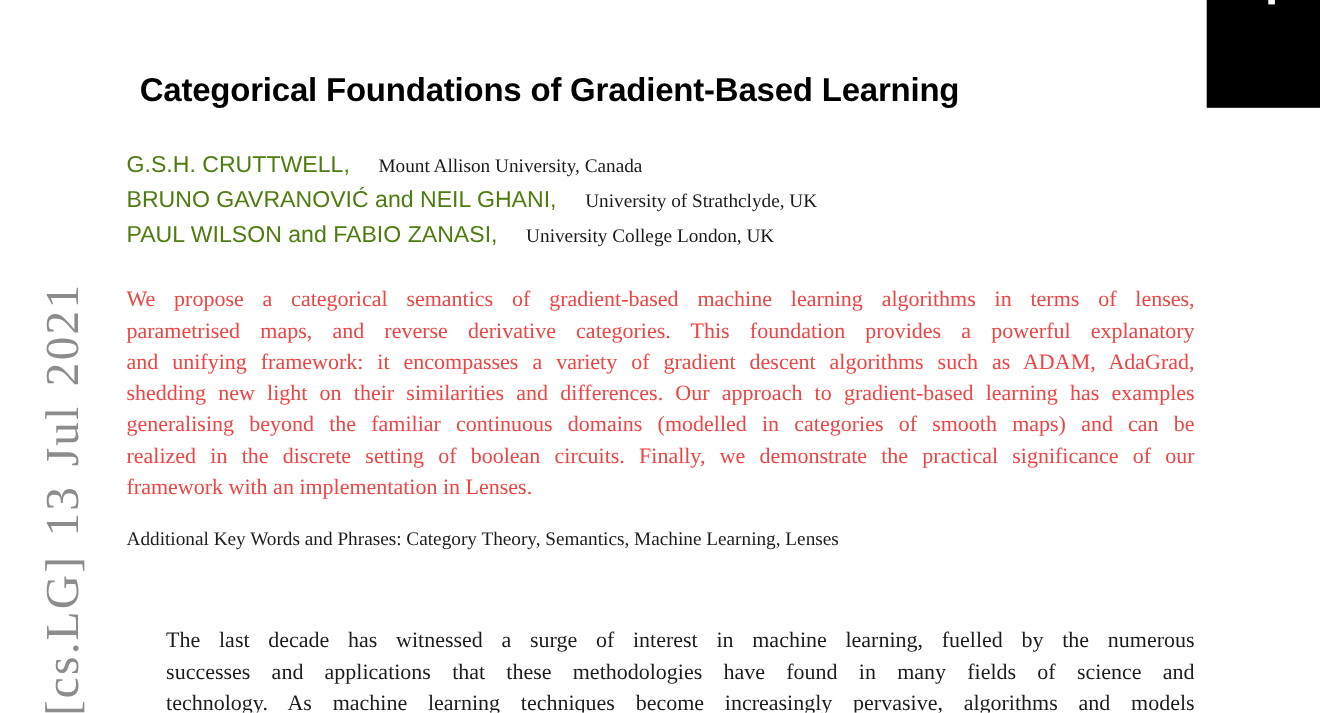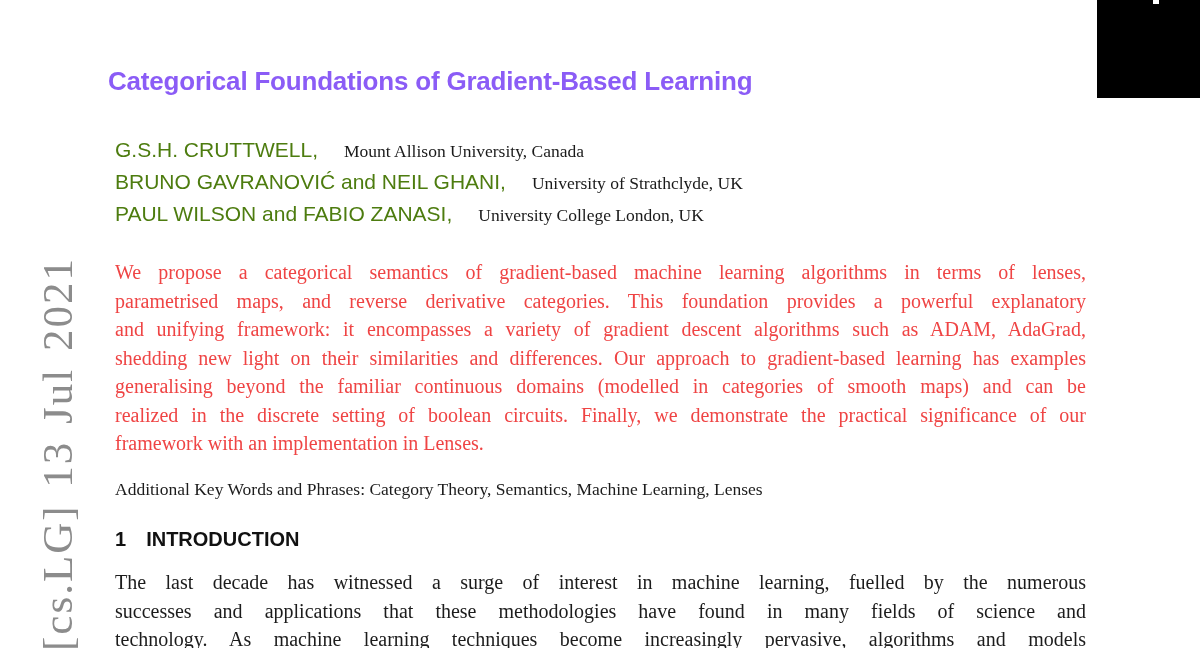--- a/index.html
+++ b/index.html
@@ -42,29 +42,29 @@
     position: absolute;
     left: 1153px;
     top: 0;
     width: 6px;
     height: 4px;
     background: #ffffff;
   }
 
   .title {
     position: absolute;
-    left: 108px;
+    left: 127px;
     top: 66px;
     margin: 0;
     width: 971px;
     font-family: "Liberation Sans", sans-serif;
-    font-size: 26px;
+    font-size: 30px;
     font-weight: 700;
     letter-spacing: -0.2px;
-    color: #8b5cf6;
+    color: #000000;
     white-space: nowrap;
   }
 
   .authors {
     position: absolute;
     left: 115px;
     top: 134px;
     width: 1000px;
   }
   .author-line {
@@ -124,21 +124,21 @@
   .section-heading .sec-num { margin-right: 20px; }
 
   .intro {
     position: absolute;
     left: 115px;
     top: 568px;
     width: 971px;
     font-size: 20px;
     color: #1c1c1c;
   }
-  .intro .jline { line-height: 28.5px; }
+  .intro .jline { line-height: 28.5px; margin-left: 36px; }
 </style>
 </head>
 <body>
 
 <div class="page">
 
   <div class="stamp">[cs.LG] 13 Jul 2021</div>
 
   <div class="black-box"></div>
   <div class="notch"></div>
@@ -165,23 +165,20 @@
     <div class="jline">parametrised maps, and reverse derivative categories. This foundation provides a powerful explanatory</div>
     <div class="jline">and unifying framework: it encompasses a variety of gradient descent algorithms such as ADAM, AdaGrad,</div>
     <div class="jline">shedding new light on their similarities and differences. Our approach to gradient-based learning has examples</div>
     <div class="jline">generalising beyond the familiar continuous domains (modelled in categories of smooth maps) and can be</div>
     <div class="jline">realized in the discrete setting of boolean circuits. Finally, we demonstrate the practical significance of our</div>
     <div class="jline last">framework with an implementation in Lenses.</div>
   </div>
 
   <div class="keywords">Additional Key Words and Phrases: Category Theory, Semantics, Machine Learning, Lenses</div>
 
-  <div class="section-heading">
-    <span class="sec-num">1</span><span>INTRODUCTION</span>
-  </div>
 
   <div class="intro">
     <div class="jline">The last decade has witnessed a surge of interest in machine learning, fuelled by the numerous</div>
     <div class="jline">successes and applications that these methodologies have found in many fields of science and</div>
     <div class="jline">technology. As machine learning techniques become increasingly pervasive, algorithms and models</div>
   </div>
 
 </div>
 
 </body></html>

